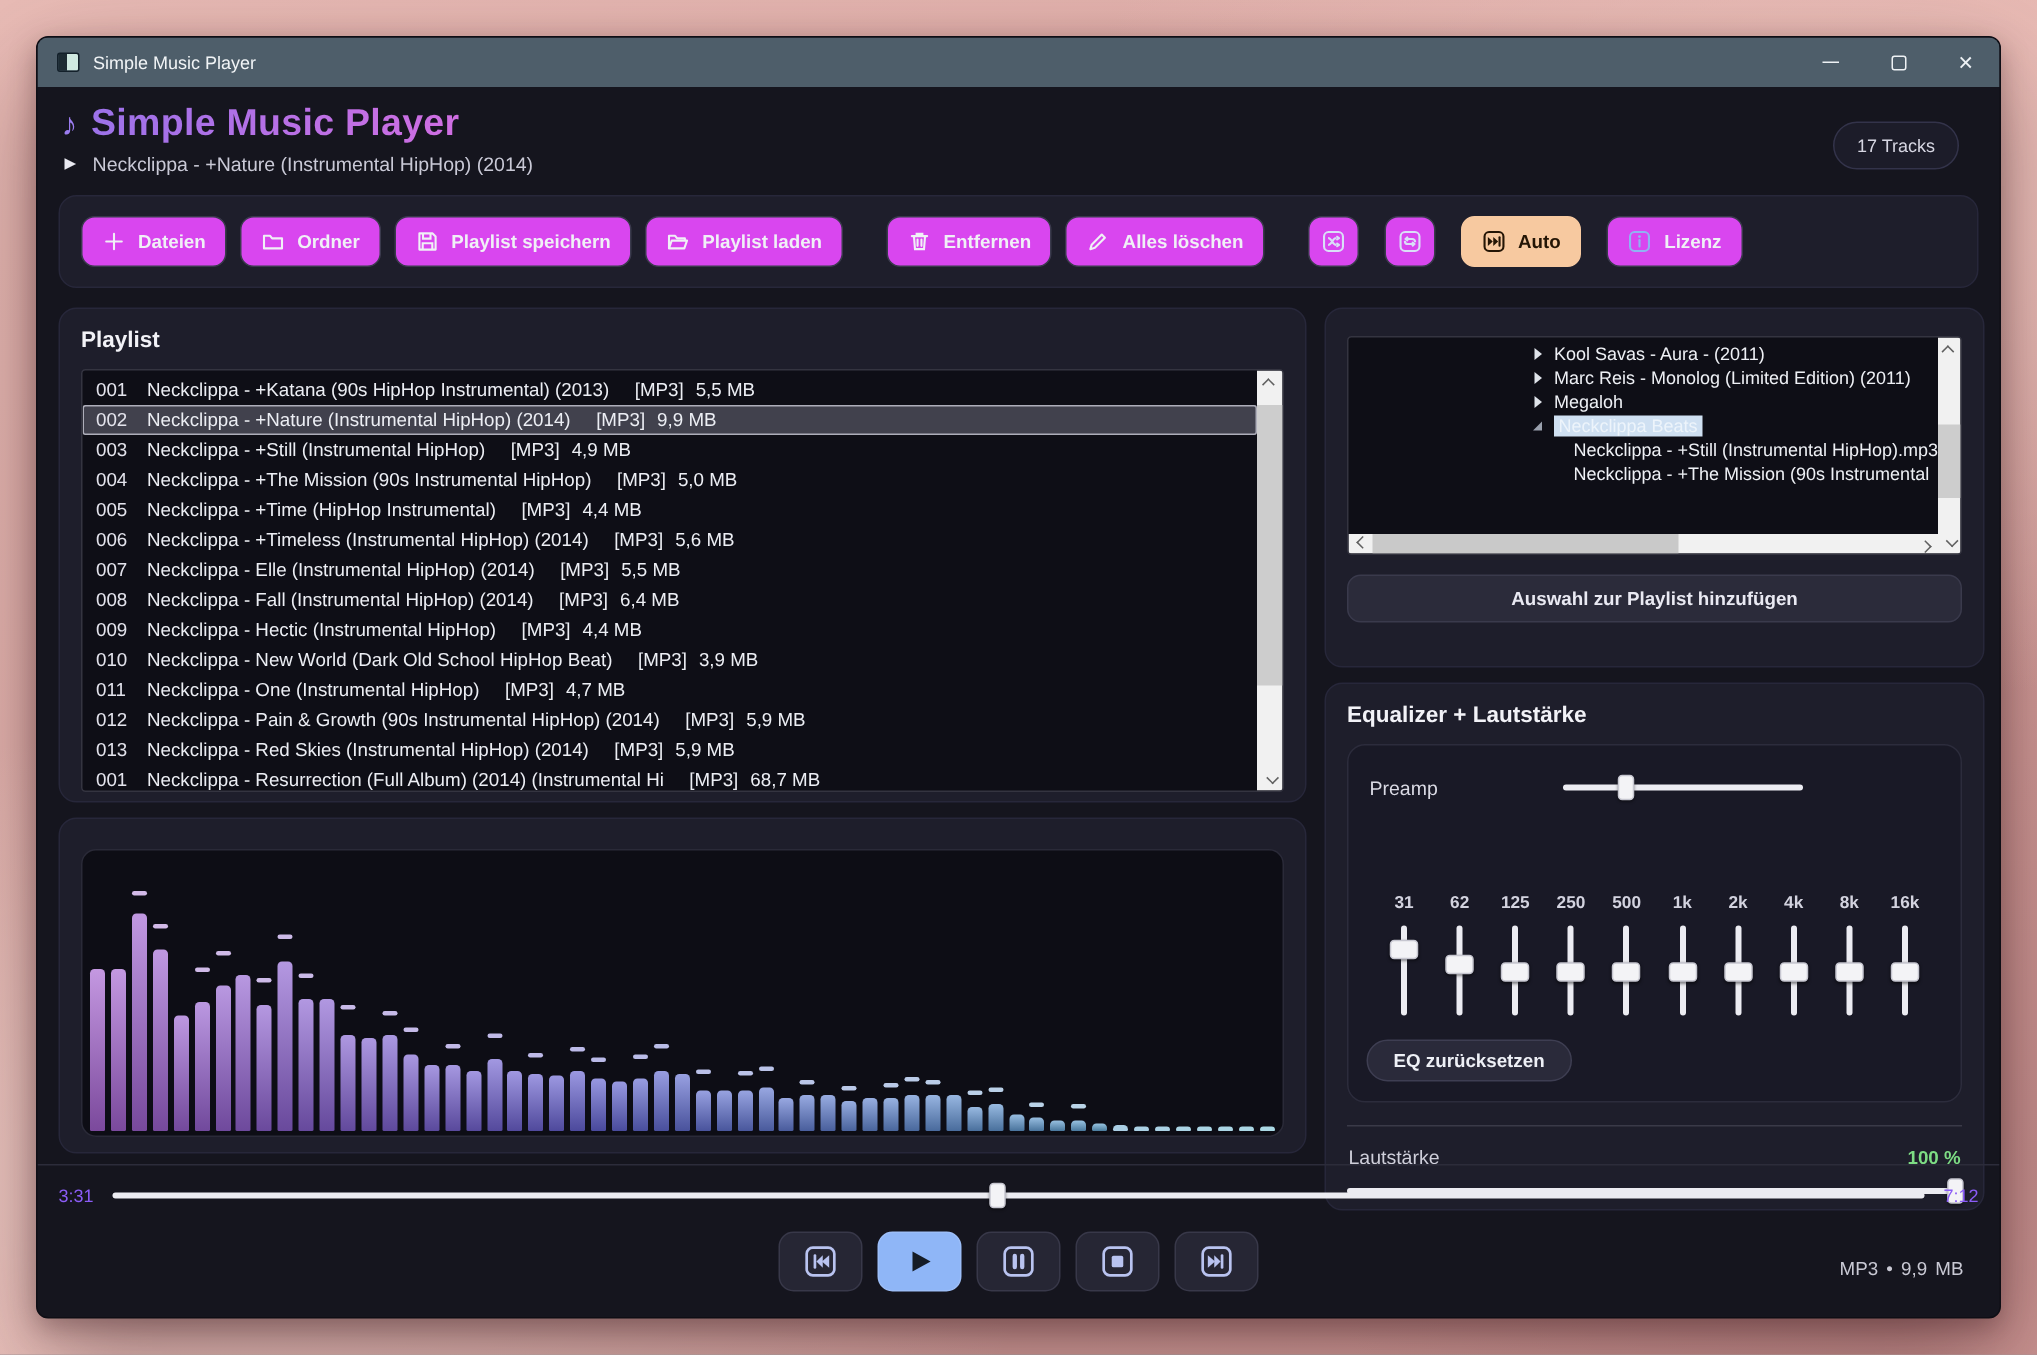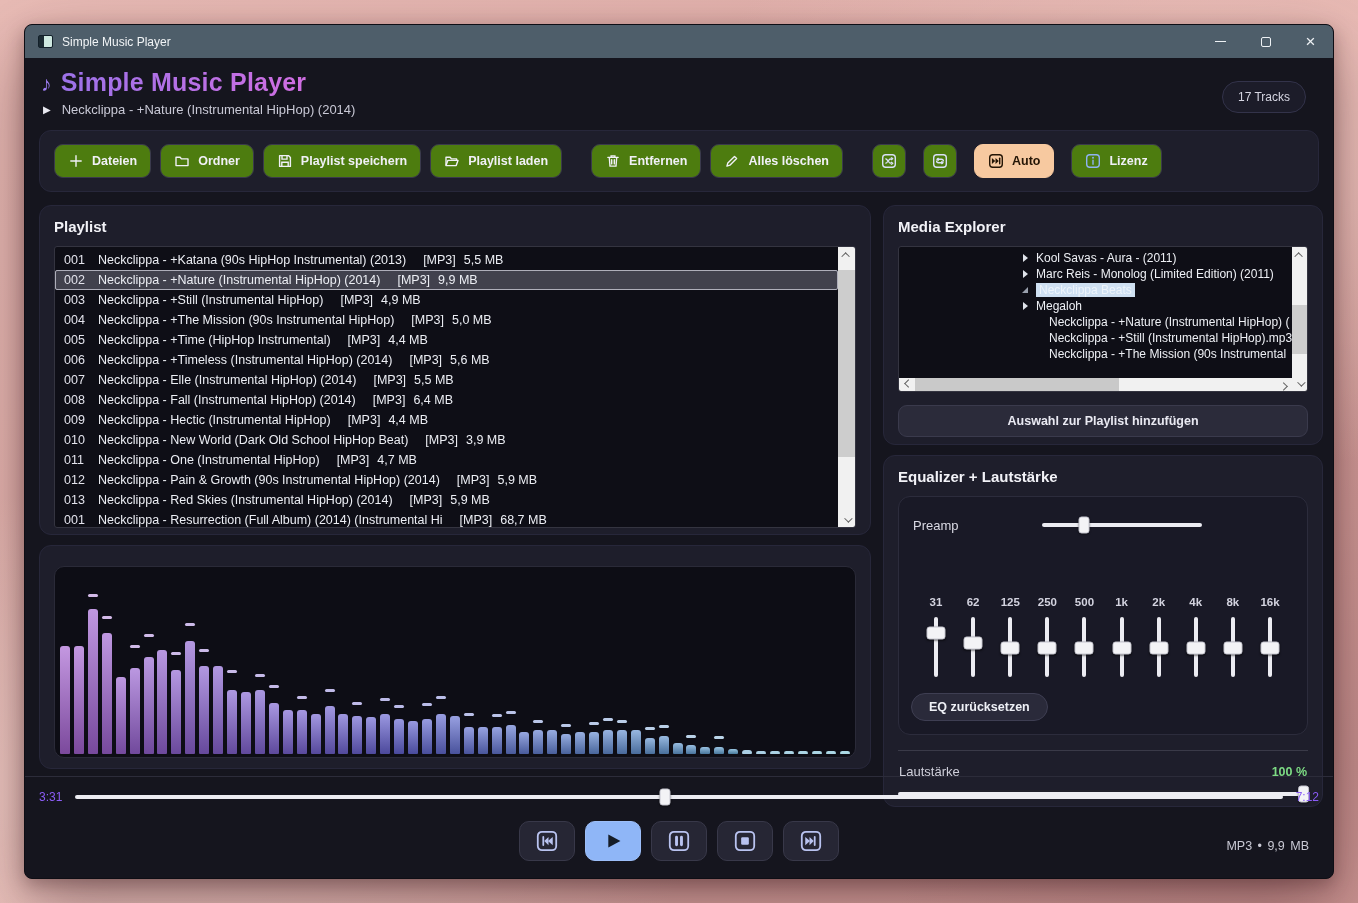--- a/index.html
+++ b/index.html
@@ -35,21 +35,21 @@
   .app-title { font-size:25px; font-weight:700; letter-spacing:.2px; display:flex; align-items:baseline; gap:9px; }
   .note-glyph { color:#9b7cf0; font-size:21px; }
   .grad-text { background:linear-gradient(90deg,#9c72e9,#d06ee2); -webkit-background-clip:text; background-clip:text; color:transparent; }
   .now-playing { margin-top:5px; color:#c9c9d6; font-size:13px; display:flex; align-items:center; gap:11px; padding-left:2px; }
   .play-glyph { color:#e9e9f1; font-size:10px; }
   .tracks-badge { position:absolute; right:27px; top:23px; border:1px solid #33334a; background:#1c1c29;
     color:#d6d6e2; font-size:12px; padding:8px 15px; border-radius:17px; }
   
   .toolbar { flex:none; margin:2px 14px 0; background:#1e1e2b; border:1px solid #27273a; border-radius:12px;
     height:62px; display:flex; align-items:center; padding:0 14px; }
-  .tbtn { display:flex; align-items:center; gap:8px; height:34px; padding:0 13px; background:#4d7c0f;
+  .tbtn { display:flex; align-items:center; gap:8px; height:34px; padding:0 13px; background:#d946ef;
     border:1px solid #3a3a4c; border-radius:9px; color:#f0f0f6; font-size:12.5px; font-weight:700;
     margin-left:9px; white-space:nowrap; cursor:default; }
   .tbtn:first-child { margin-left:0; }
   .tbtn.icon-only { width:34px; padding:0; justify-content:center; }
   .tbtn.gap { margin-left:29px; }
   .tbtn.sp { margin-left:17px; }
   .tbtn.accent { background:#f7c9a0; border-color:#f7c9a0; color:#241505; }
   .tbtn .ic { display:flex; }
   
   .main { flex:1; display:grid; grid-template-columns:832px 1fr; gap:12px; padding:13px 14px 7px; min-height:0; }
@@ -565,49 +565,45 @@
             <span class="slot">
               <span class="bar" style="height: 1.5%; background: rgb(170, 216, 228);"></span>
             </span>
           </div>
       </div>
 
     </div>
     <div class="col">
 
       <div class="panel panel-explorer">
-        <div class="panel-title">Media Explorer</div>
         <div class="treebox">
           <div class="tree-rows" id="tree-rows">
               <div class="trow" style="padding-left: 120px;">
                 <span class="arrow-cell">
                   <span class="arr-c"></span>
                 </span>
                 <span class="lbl">Kool Savas - Aura - (2011)</span>
               </div>
               <div class="trow" style="padding-left: 120px;">
                 <span class="arrow-cell">
                   <span class="arr-c"></span>
                 </span>
                 <span class="lbl">Marc Reis - Monolog (Limited Edition) (2011)</span>
               </div>
+              <div class="trow" style="padding-left: 120px;">
+                <span class="arrow-cell">
+                  <span class="arr-c"></span>
+                </span>
+                <span class="lbl">Megaloh</span>
+              </div>
               <div class="trow selected" style="padding-left: 120px;">
                 <span class="arrow-cell">
                   <span class="arr-e"></span>
                 </span>
                 <span class="lbl">Neckclippa Beats</span>
-              </div>
-              <div class="trow" style="padding-left: 120px;">
-                <span class="arrow-cell">
-                  <span class="arr-c"></span>
-                </span>
-                <span class="lbl">Megaloh</span>
-              </div>
-              <div class="trow" style="padding-left: 150px;">
-                <span class="lbl">Neckclippa - +Nature (Instrumental HipHop) (</span>
               </div>
               <div class="trow" style="padding-left: 150px;">
                 <span class="lbl">Neckclippa - +Still (Instrumental HipHop).mp3</span>
               </div>
               <div class="trow" style="padding-left: 150px;">
                 <span class="lbl">Neckclippa - +The Mission (90s Instrumental</span>
               </div>
             </div>
           <div class="sbv tree">
             <div class="sb-arrow up">

